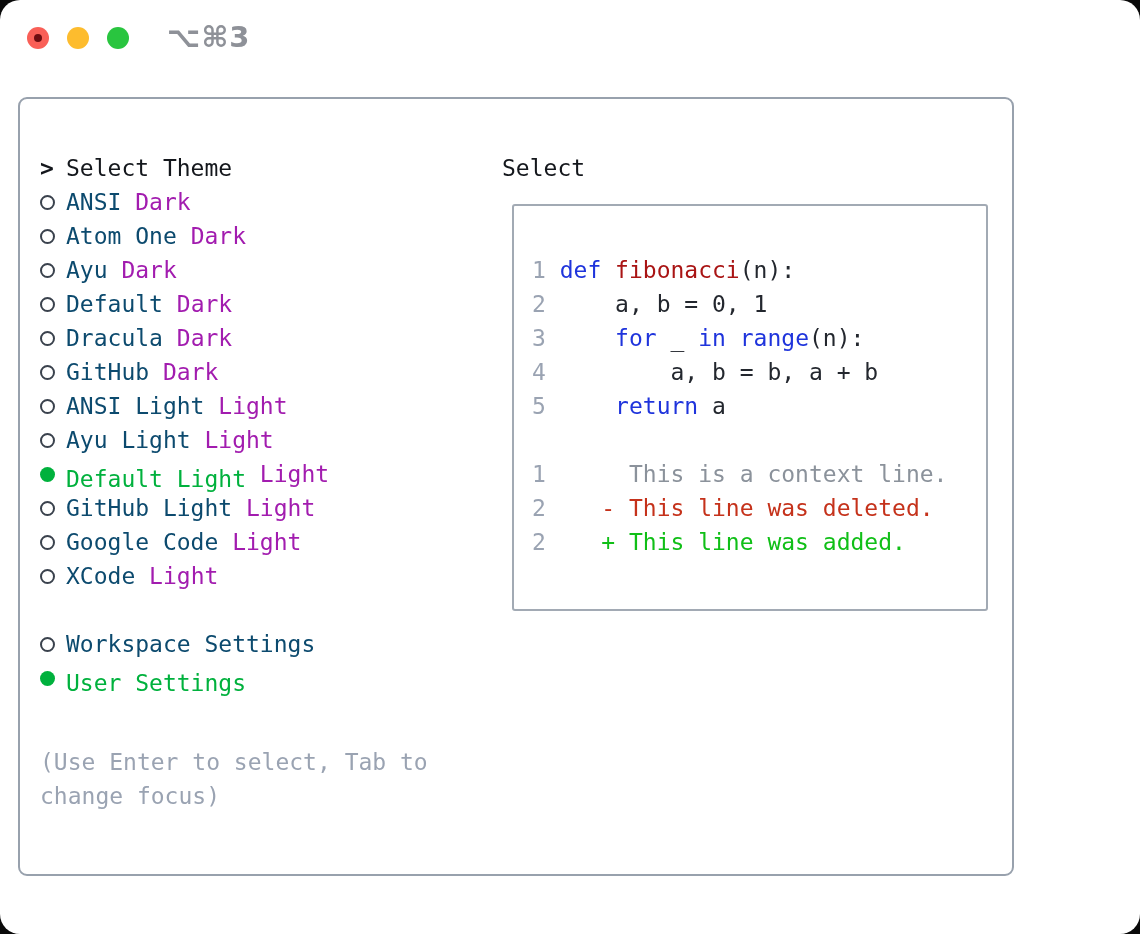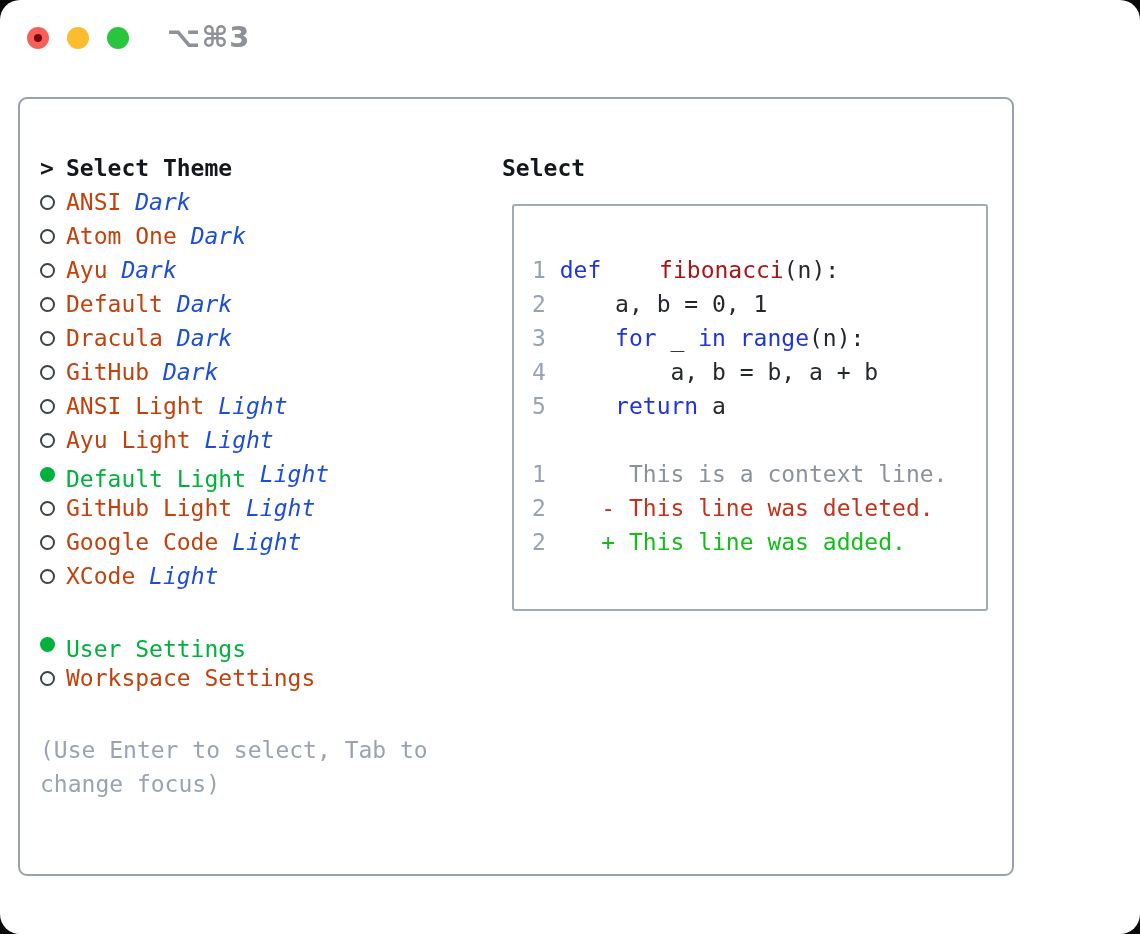--- a/index.html
+++ b/index.html
@@ -33,42 +33,42 @@
     position:absolute;left:18px;top:97px;width:996px;height:779px;
     border:2px solid #98a1ad;border-radius:9px;box-sizing:border-box;
     background:#ffffff;
   }
   .left-col{position:absolute;left:20px;top:52px;}
   .row{height:34px;display:flex;align-items:center;font-size:23px;white-space:pre;}
   .bullet{width:26px;display:inline-flex;align-items:center;flex:none;}
   .ring{width:11px;height:11px;border:2px solid #3a424d;border-radius:50%;}
   .dot-sel{width:15px;height:15px;background:#00b13d;border-radius:50%;}
   .cursor{font-weight:bold;color:#14171c;font-size:23px;}
-  .heading{font-weight:bold;color:#14171c;font-size:23px;}
+  .heading{font-weight:normal;color:#14171c;font-size:23px;}
   .subheading{color:#23272e;font-size:23px;}
-  .nm{color:#c2410c;}
+  .nm{color:#0c4a6e;}
   .nm.sel{color:#00b13d;margin-top:10px;}
-  .vt{color:#1d4ed8;font-style:italic;}
+  .vt{color:#a21caf;}
   .spacer{height:34px;}
   .help{
-    margin-top:4px;width:400px;
+    margin-top:16px;width:400px;
     color:#9aa3b2;font-size:23px;line-height:34px;white-space:pre-wrap;
   }
   
   .preview-heading{position:absolute;left:482px;top:52px;height:34px;display:flex;align-items:center;}
   .preview-box{
     position:absolute;left:492px;top:105px;width:476px;height:407px;
     border:2px solid #a2aab4;border-radius:3px;box-sizing:border-box;
     background:#ffffff;
   }
   #code-lines{position:absolute;left:18px;top:47px;}
   .code-line{font-size:23px;line-height:34px;height:34px;white-space:pre;}
   .seg-ln{color:#9aa3b2;}
   .seg-kw{color:#1f34dc;}
-  .seg-fn{color:#a91414;margin-left:44px;}
+  .seg-fn{color:#a91414;}
   .seg-pl{color:#23272e;}
   .seg-ctx{color:#8b929b;margin-top:40px;}
   .seg-del{color:#c5321b;}
   .seg-add{color:#10bf17;}
 </style>
 </head>
 <body>
 
 <div class="window">
 
@@ -103,22 +103,22 @@
           <div class="row"><span class="bullet"><span class="dot-sel"></span></span><span class="nm sel">Default Light</span><span class="vt"> Light</span></div>
           <div class="row"><span class="bullet"><span class="ring"></span></span><span class="nm">GitHub Light</span><span class="vt"> Light</span></div>
           <div class="row"><span class="bullet"><span class="ring"></span></span><span class="nm">Google Code</span><span class="vt"> Light</span></div>
           <div class="row"><span class="bullet"><span class="ring"></span></span><span class="nm">XCode</span><span class="vt"> Light</span></div>
         </div>
 
       <div class="spacer"></div>
 
 
       <div id="apply-list">
+          <div class="row"><span class="bullet"><span class="ring"></span></span><span class="nm">Workspace Settings</span></div>
           <div class="row"><span class="bullet"><span class="dot-sel"></span></span><span class="nm sel">User Settings</span></div>
-          <div class="row"><span class="bullet"><span class="ring"></span></span><span class="nm">Workspace Settings</span></div>
         </div>
 
       <div class="spacer"></div>
 
       <div class="help">(Use Enter to select, Tab to change focus)</div>
     </div>
 
     <div class="preview-heading row">
       <span class="heading">Select</span>
     </div>

